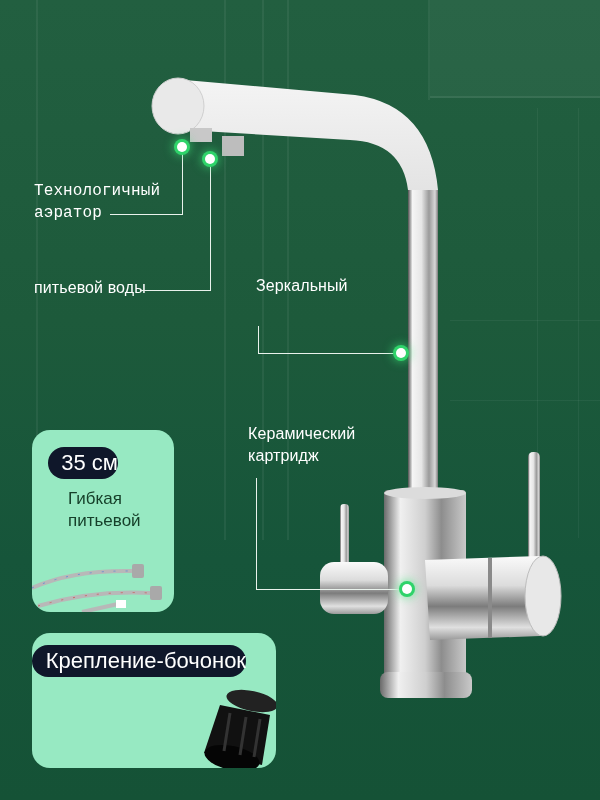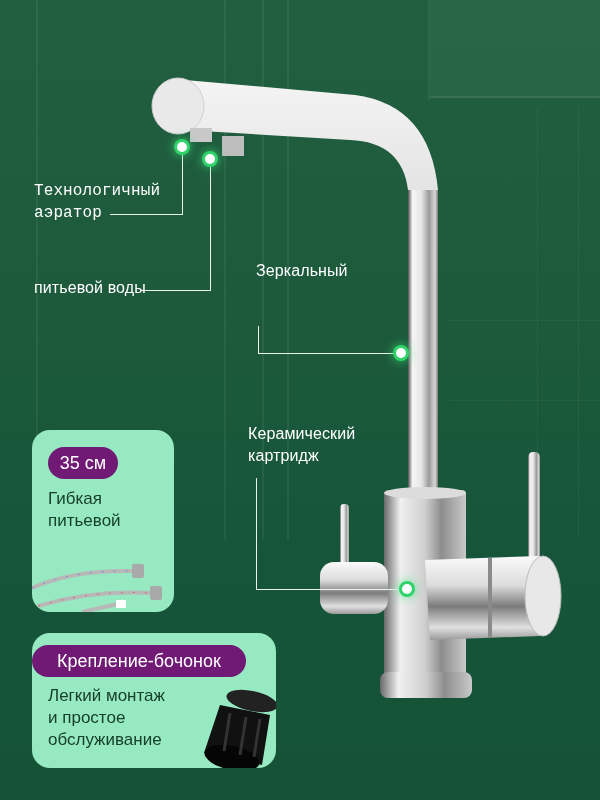--- a/index.html
+++ b/index.html
@@ -10,22 +10,22 @@
   .cabinet { position:absolute; background:rgba(255,255,255,0.04); border-bottom:2px solid rgba(255,255,255,0.08); }
   .tile-h { position:absolute; height:1px; background:rgba(255,255,255,0.05); }
   .tile-v { position:absolute; width:1px; background:rgba(255,255,255,0.05); }
 
   .label { position:absolute; color:#ffffff; font-size:16px; line-height:22px; letter-spacing:0.1px; }
   .leader { position:absolute; background:#e9f2ec; }
   .dot { position:absolute; width:10px; height:10px; border-radius:50%; background:#ffffff;
     box-shadow: 0 0 0 3px #2fd36a, 0 0 10px 4px rgba(60,230,120,0.6); }
 
   .card { position:absolute; background:#97e9c2; border-radius:18px; overflow:hidden; }
-  .pill { position:absolute; background:#701a75; color:#ffffff; border-radius:18px; font-size:18px; line-height:32px; text-align:center; }
-  .card-text { position:absolute; color:#16402a; font-size:17px; line-height:22px; }
+  .pill { position:absolute; background:#0f172a; color:#ffffff; border-radius:18px; font-size:22px; line-height:32px; text-align:right; }
+  .card-text { position:absolute; color:#16402a; font-size:17px; line-height:22px;margin-left:20px; }
 
   svg { position:absolute; overflow:visible; }
 </style>
 </head>
 <body>
 
 <div class="stage">
 
   <div class="panel-line" style="left:36px;height:540px;"></div>
   <div class="panel-line" style="left:224px;height:540px;"></div>
@@ -100,21 +100,21 @@
   <div class="leader" style="left:182px;top:152px;width:1px;height:63px;"></div>
   <div class="dot" style="left:177px;top:142px;"></div>
 
   <div class="label" style="left:34px;top:277px;">
     <div>питьевой воды</div>
   </div>
   <div class="leader" style="left:140px;top:290px;width:70px;height:1px;"></div>
   <div class="leader" style="left:210px;top:162px;width:1px;height:129px;"></div>
   <div class="dot" style="left:205px;top:154px;"></div>
 
-  <div class="label" style="left:256px;top:260px;">
+  <div class="label" style="left:256px;top:275px;">
     <div>Зеркальный</div>
   </div>
   <div class="leader" style="left:258px;top:326px;width:1px;height:28px;"></div>
   <div class="leader" style="left:258px;top:353px;width:140px;height:1px;"></div>
   <div class="dot" style="left:396px;top:348px;"></div>
 
   <div class="label" style="left:248px;top:413px;margin-top:10px;">
     <div>Керамический</div>
     <div>картридж</div>
   </div>
@@ -135,25 +135,20 @@
       <path d="M6 176 Q60 160 118 163" stroke="#b8b8b8" stroke-width="4" fill="none"></path>
       <path d="M6 176 Q60 160 118 163" stroke="#c96a6a" stroke-width="1" stroke-dasharray="2 10" fill="none"></path>
       <rect x="118" y="156" width="12" height="14" rx="2" fill="#a9a9a9"></rect>
       <path d="M50 182 L86 174" stroke="#b8b8b8" stroke-width="4" fill="none"></path>
       <rect x="84" y="170" width="10" height="8" fill="#ffffff"></rect>
     </svg>
   </div>
 
   <div class="card" style="left:32px;top:633px;width:244px;height:135px;">
     <div class="pill" style="left:0;top:12px;width:214px;">Крепление-бочонок</div>
-    <div class="card-text" style="left:16px;top:52px;">
-      <div>Легкий монтаж</div>
-      <div>и простое</div>
-      <div>обслуживание</div>
-    </div>
     <svg width="244" height="135" style="left:0;top:0;">
       <ellipse cx="220" cy="68" rx="26" ry="10" fill="#222" transform="rotate(12 220 68)"></ellipse>
       <path d="M188 72 L238 82 L230 132 L172 120 Z" fill="#111"></path>
       <ellipse cx="200" cy="125" rx="28" ry="12" fill="#050505" transform="rotate(12 200 125)"></ellipse>
       <path d="M198 80 L192 118" stroke="#333" stroke-width="3"></path>
       <path d="M214 84 L208 122" stroke="#333" stroke-width="3"></path>
       <path d="M228 86 L222 124" stroke="#333" stroke-width="3"></path>
     </svg>
   </div>
 

